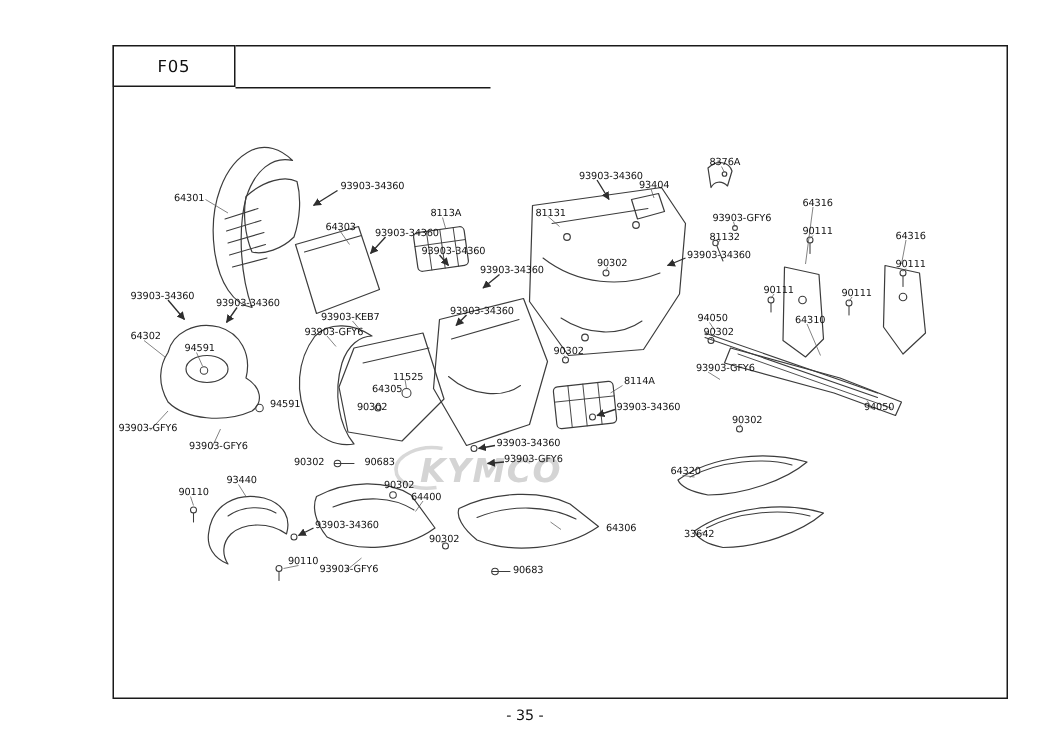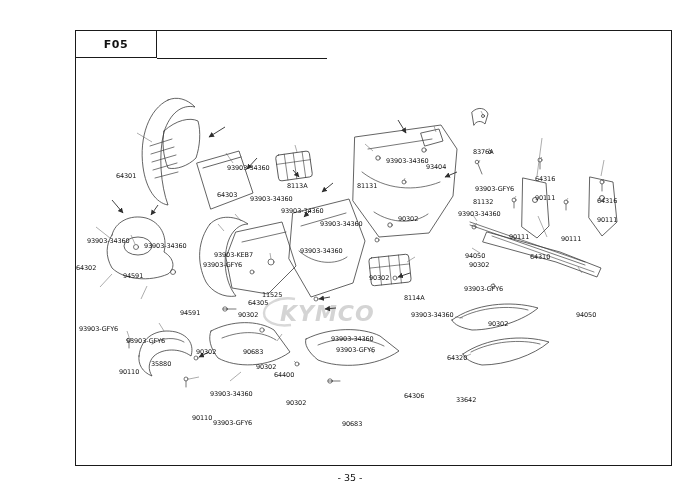--- a/index.html
+++ b/index.html
@@ -12,35 +12,35 @@
   }
   .page { position:absolute; inset:0; background:#fff; }
   .border-box {
     position:absolute; left:75px; top:30px; width:597px; height:436px;
     border:1.6px solid #1a1a1a;
   }
   .code-box {
     position:absolute; left:75px; top:30px; width:82px; height:28px;
     border:1.6px solid #1a1a1a; background:#fff;
     display:flex; align-items:center; justify-content:center;
-    font-size:11px; font-weight:bold; color:#111; letter-spacing:.5px;
+    font-size:11px; font-weight:normal; color:#111; letter-spacing:.5px;
   }
   .title {
     position:absolute; left:176px; top:37px;
     font-size:11.5px; font-weight:bold; color:#111;
   }
   .title-underline {
     position:absolute; left:157px; top:58px; width:170px; height:0;
     border-top:1.5px solid #1a1a1a;
   }
   .art { position:absolute; left:0; top:0; width:700px; height:495px; }
   .labels { position:absolute; left:0; top:0; width:700px; height:495px; pointer-events:none; }
   .part-label {
     position:absolute; font-size:6.5px; line-height:7px; color:#101010;
-    white-space:nowrap; letter-spacing:-0.1px;margin-top:44px;
+    white-space:nowrap; letter-spacing:-0.1px;
   }
   .page-number {
     position:absolute; left:0; top:472px; width:700px; text-align:center;
     font-size:9.5px; color:#111;
   }
   .wm-text { font-family:"DejaVu Sans","Liberation Sans",sans-serif; }
 </style>
 </head>
 <body>
 
@@ -277,47 +277,47 @@
       <span class="part-label" style="left: 535px; top: 151px;">90111</span>
       <span class="part-label" style="left: 597px; top: 154px;">64316</span>
       <span class="part-label" style="left: 597px; top: 173px;">90111</span>
       <span class="part-label" style="left: 320px; top: 177px;">93903-34360</span>
       <span class="part-label" style="left: 398px; top: 172px;">90302</span>
       <span class="part-label" style="left: 458px; top: 167px;">93903-34360</span>
       <span class="part-label" style="left: 509px; top: 190px;">90111</span>
       <span class="part-label" style="left: 561px; top: 192px;">90111</span>
       <span class="part-label" style="left: 87px; top: 194px;">93903-34360</span>
       <span class="part-label" style="left: 144px; top: 199px;">93903-34360</span>
-      <span class="part-label" style="left: 76px; top: 221px; text-align: right;">64302</span>
+      <span class="part-label" style="left: 87px; top: 221px; text-align: right;">64302</span>
       <span class="part-label" style="left: 123px; top: 229px;">94591</span>
       <span class="part-label" style="left: 214px; top: 208px;">93903-KEB7</span>
       <span class="part-label" style="left: 203px; top: 218px;">93903-GFY6</span>
       <span class="part-label" style="left: 300px; top: 204px;">93903-34360</span>
       <span class="part-label" style="left: 465px; top: 209px;">94050</span>
       <span class="part-label" style="left: 469px; top: 218px;">90302</span>
       <span class="part-label" style="left: 530px; top: 210px;">64310</span>
       <span class="part-label" style="left: 262px; top: 248px;">11525</span>
       <span class="part-label" style="left: 369px; top: 231px;">90302</span>
       <span class="part-label" style="left: 464px; top: 242px;">93903-GFY6</span>
-      <span class="part-label" style="left: 404px; top: 251px;">8114A</span>
+      <span class="part-label" style="left: 416px; top: 251px;">8114A</span>
       <span class="part-label" style="left: 248px; top: 256px;">64305</span>
       <span class="part-label" style="left: 180px; top: 266px;">94591</span>
       <span class="part-label" style="left: 238px; top: 268px;">90302</span>
       <span class="part-label" style="left: 411px; top: 268px;">93903-34360</span>
       <span class="part-label" style="left: 488px; top: 277px;">90302</span>
       <span class="part-label" style="left: 576px; top: 268px;">94050</span>
       <span class="part-label" style="left: 79px; top: 282px;">93903-GFY6</span>
       <span class="part-label" style="left: 126px; top: 294px;">93903-GFY6</span>
       <span class="part-label" style="left: 331px; top: 292px;">93903-34360</span>
       <span class="part-label" style="left: 336px; top: 303px;">93903-GFY6</span>
       <span class="part-label" style="left: 196px; top: 305px;">90302</span>
       <span class="part-label" style="left: 243px; top: 305px;">90683</span>
       <span class="part-label" style="left: 256px; top: 320px;">90302</span>
       <span class="part-label" style="left: 274px; top: 328px;">64400</span>
-      <span class="part-label" style="left: 151px; top: 317px;">35880</span>
+      <span class="part-label" style="left: 151px; top: 317px;">93440</span>
       <span class="part-label" style="left: 119px; top: 325px;">90110</span>
       <span class="part-label" style="left: 447px; top: 311px;">64320</span>
       <span class="part-label" style="left: 366px; top: 349px; padding-left: 38px;">64306</span>
       <span class="part-label" style="left: 286px; top: 356px;">90302</span>
       <span class="part-label" style="left: 456px; top: 353px;">33642</span>
       <span class="part-label" style="left: 210px; top: 347px;">93903-34360</span>
       <span class="part-label" style="left: 192px; top: 371px;">90110</span>
       <span class="part-label" style="left: 213px; top: 376px;">93903-GFY6</span>
       <span class="part-label" style="left: 342px; top: 377px;">90683</span>
     </div>

